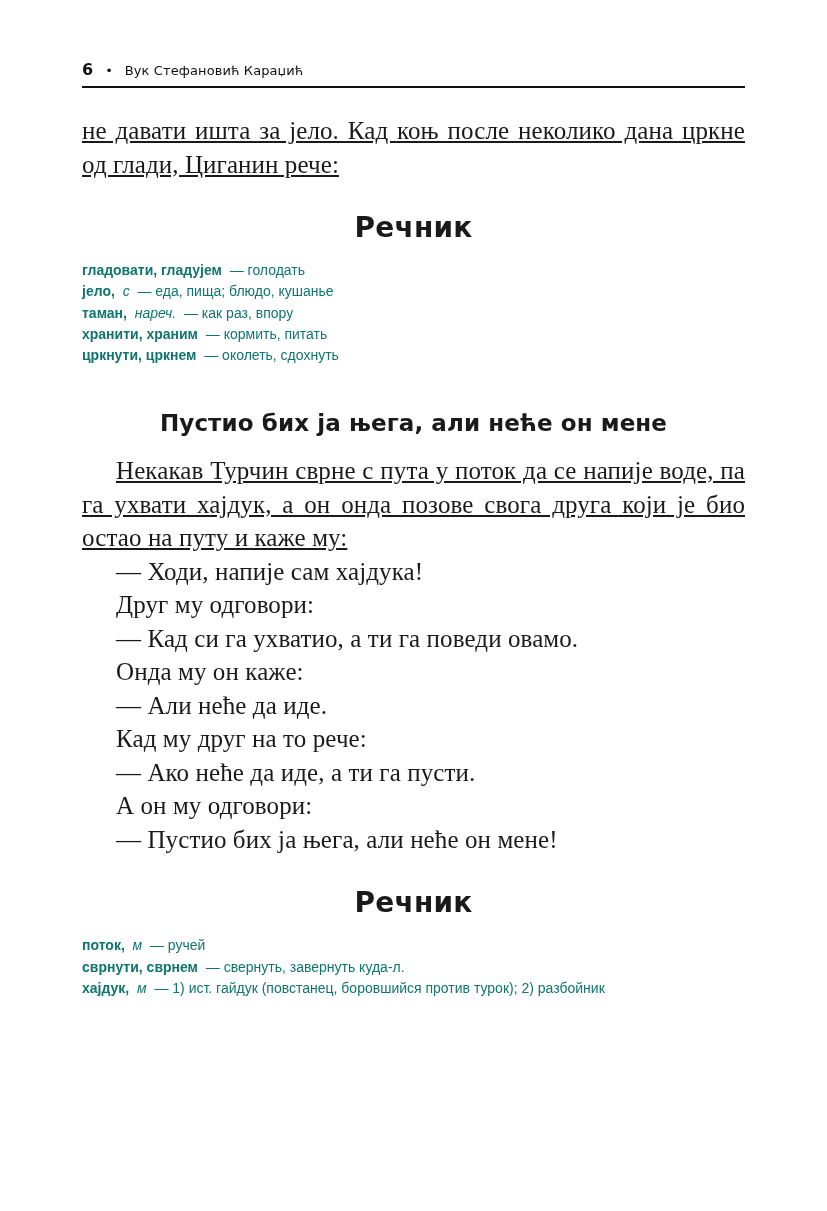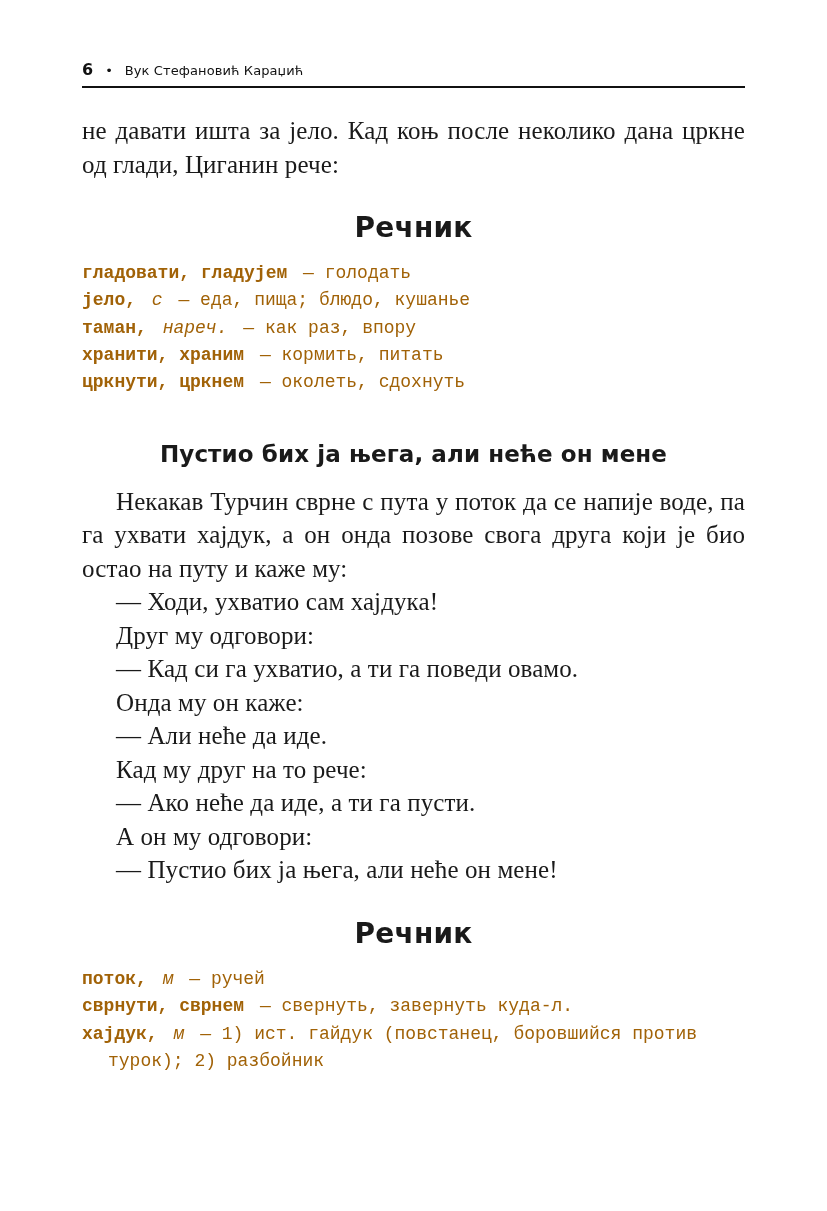--- a/index.html
+++ b/index.html
@@ -60,20 +60,21 @@
   }
 
   
   p.body {
     margin: 0;
     font-size: 25px;
     line-height: 1.34;
     text-align: justify;
     text-justify: inter-word;
     letter-spacing: 0.1px;
+    text-decoration: underline;
   }
   p.body.indent {
     text-indent: 34px;
   }
   p.dialog {
     margin: 0;
     font-size: 25px;
     line-height: 1.34;
     text-align: left;
     text-indent: 34px;
@@ -97,26 +98,26 @@
     margin: 44px 0 18px 0;
     letter-spacing: 0.1px;
   }
 
   
   .glossary {
     margin: 0;
     padding: 0;
   }
   .gloss-item {
-    font-family: Liberation Mono, monospace;
-    font-size: 18px;
+    font-family: Liberation Sans, sans-serif;
+    font-size: 14px;
     line-height: 1.52;
     padding-left: 26px;
     text-indent: -26px;
-    color: #a16207;
+    color: #0f766e;
   }
   .gloss-item .hw {
     font-weight: bold;
   }
   .gloss-item .gram {
     font-style: italic;
   }
   .gloss-item .def {
     font-weight: normal;
   }
@@ -162,21 +163,21 @@
       <div class="gloss-item">
         <span class="hw" style="margin-right: 0.28em;">цркнути, цркнем</span>
         <span class="gram"></span>
         <span class="def" style="margin-right: 0.28em;">— околеть, сдохнуть</span>
       </div>
     </div>
 
     <h2 class="storytitle">Пустио бих ја њега, али неће он мене</h2>
 
     <p class="body indent">Некакав Турчин сврне с пута у поток да се напије воде, па га ухвати хајдук, а он онда позове свога друга који је био остао на путу и каже му:</p>
-    <p class="dialog">— Ходи, ухватио сам хајдука!</p>
+    <p class="dialog">— Ходи, напије сам хајдука!</p>
     <p class="dialog">Друг му одговори:</p>
     <p class="dialog">— Кад си га ухватио, а ти га поведи овамо.</p>
     <p class="dialog">Онда му он каже:</p>
     <p class="dialog">— Али неће да иде.</p>
     <p class="dialog">Кад му друг на то рече:</p>
     <p class="dialog">— Ако неће да иде, а ти га пусти.</p>
     <p class="dialog">А он му одговори:</p>
     <p class="dialog">— Пустио бих ја њега, али неће он мене!</p>
 
     <h2 class="section">Речник</h2>

